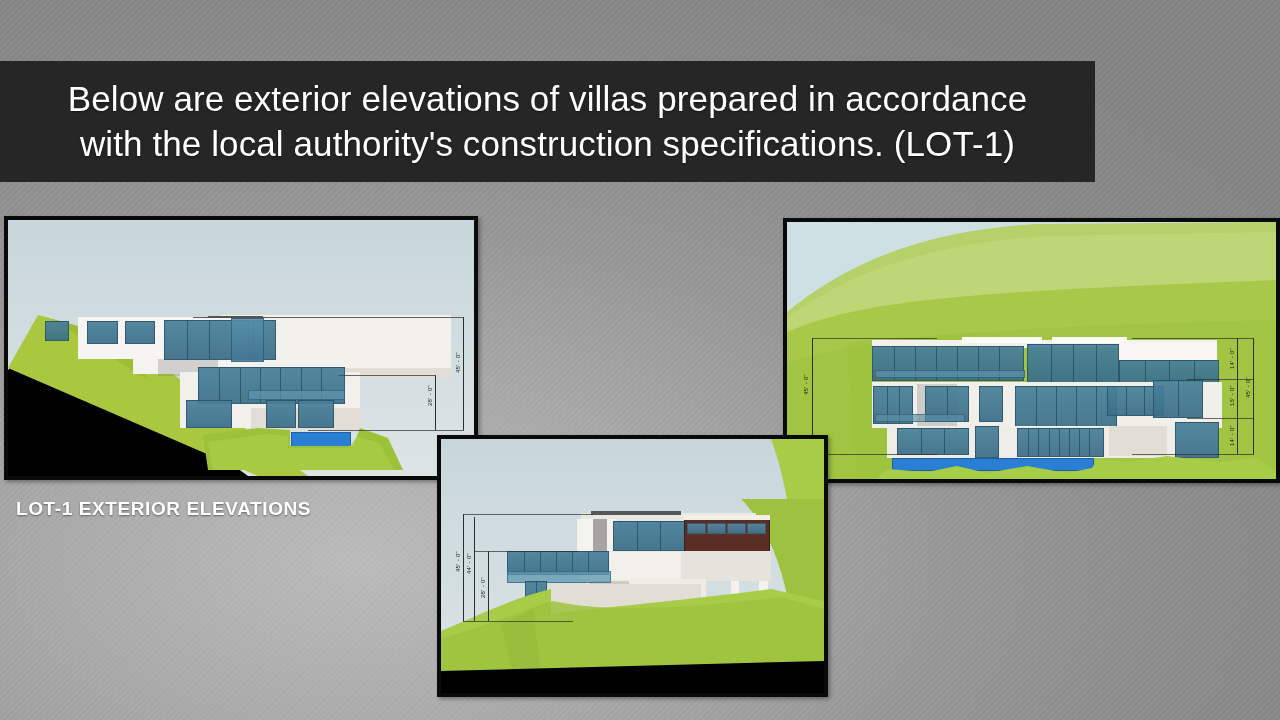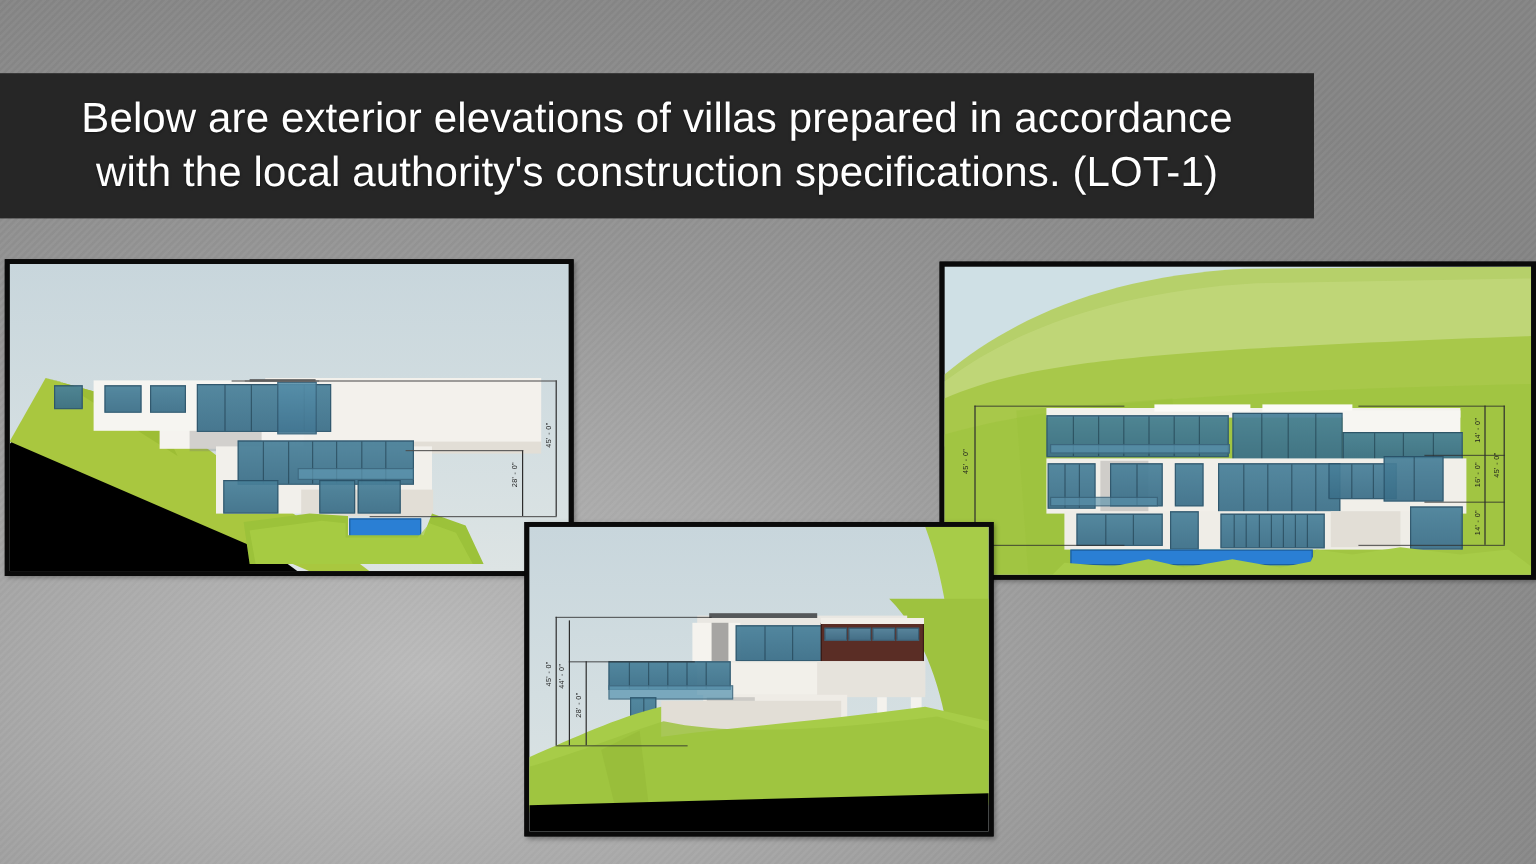--- a/index.html
+++ b/index.html
@@ -341,15 +341,16 @@
       <div class="dimline" style="left:22px; top:182px; width:110px; height:1px; opacity:.7"></div>
       <div class="dimline" style="left:33px; top:78px;  width:1px; height:104px;"></div>
       <div class="dimline" style="left:47px; top:112px; width:1px; height:70px;"></div>
       <div class="dimline" style="left:33px; top:112px; width:105px; height:1px; opacity:.7"></div>
       <div class="dimtext" style="left:14px; top:112px;">45' - 0"</div>
       <div class="dimtext" style="left:25px; top:114px;">44' - 0"</div>
       <div class="dimtext" style="left:39px; top:138px;">28' - 0"</div>
     </div>
   </div>
 
+  <div id="caption">LOT-1 EXTERIOR ELEVATIONS</div>
 
 
 </div>
 
 </body></html>

